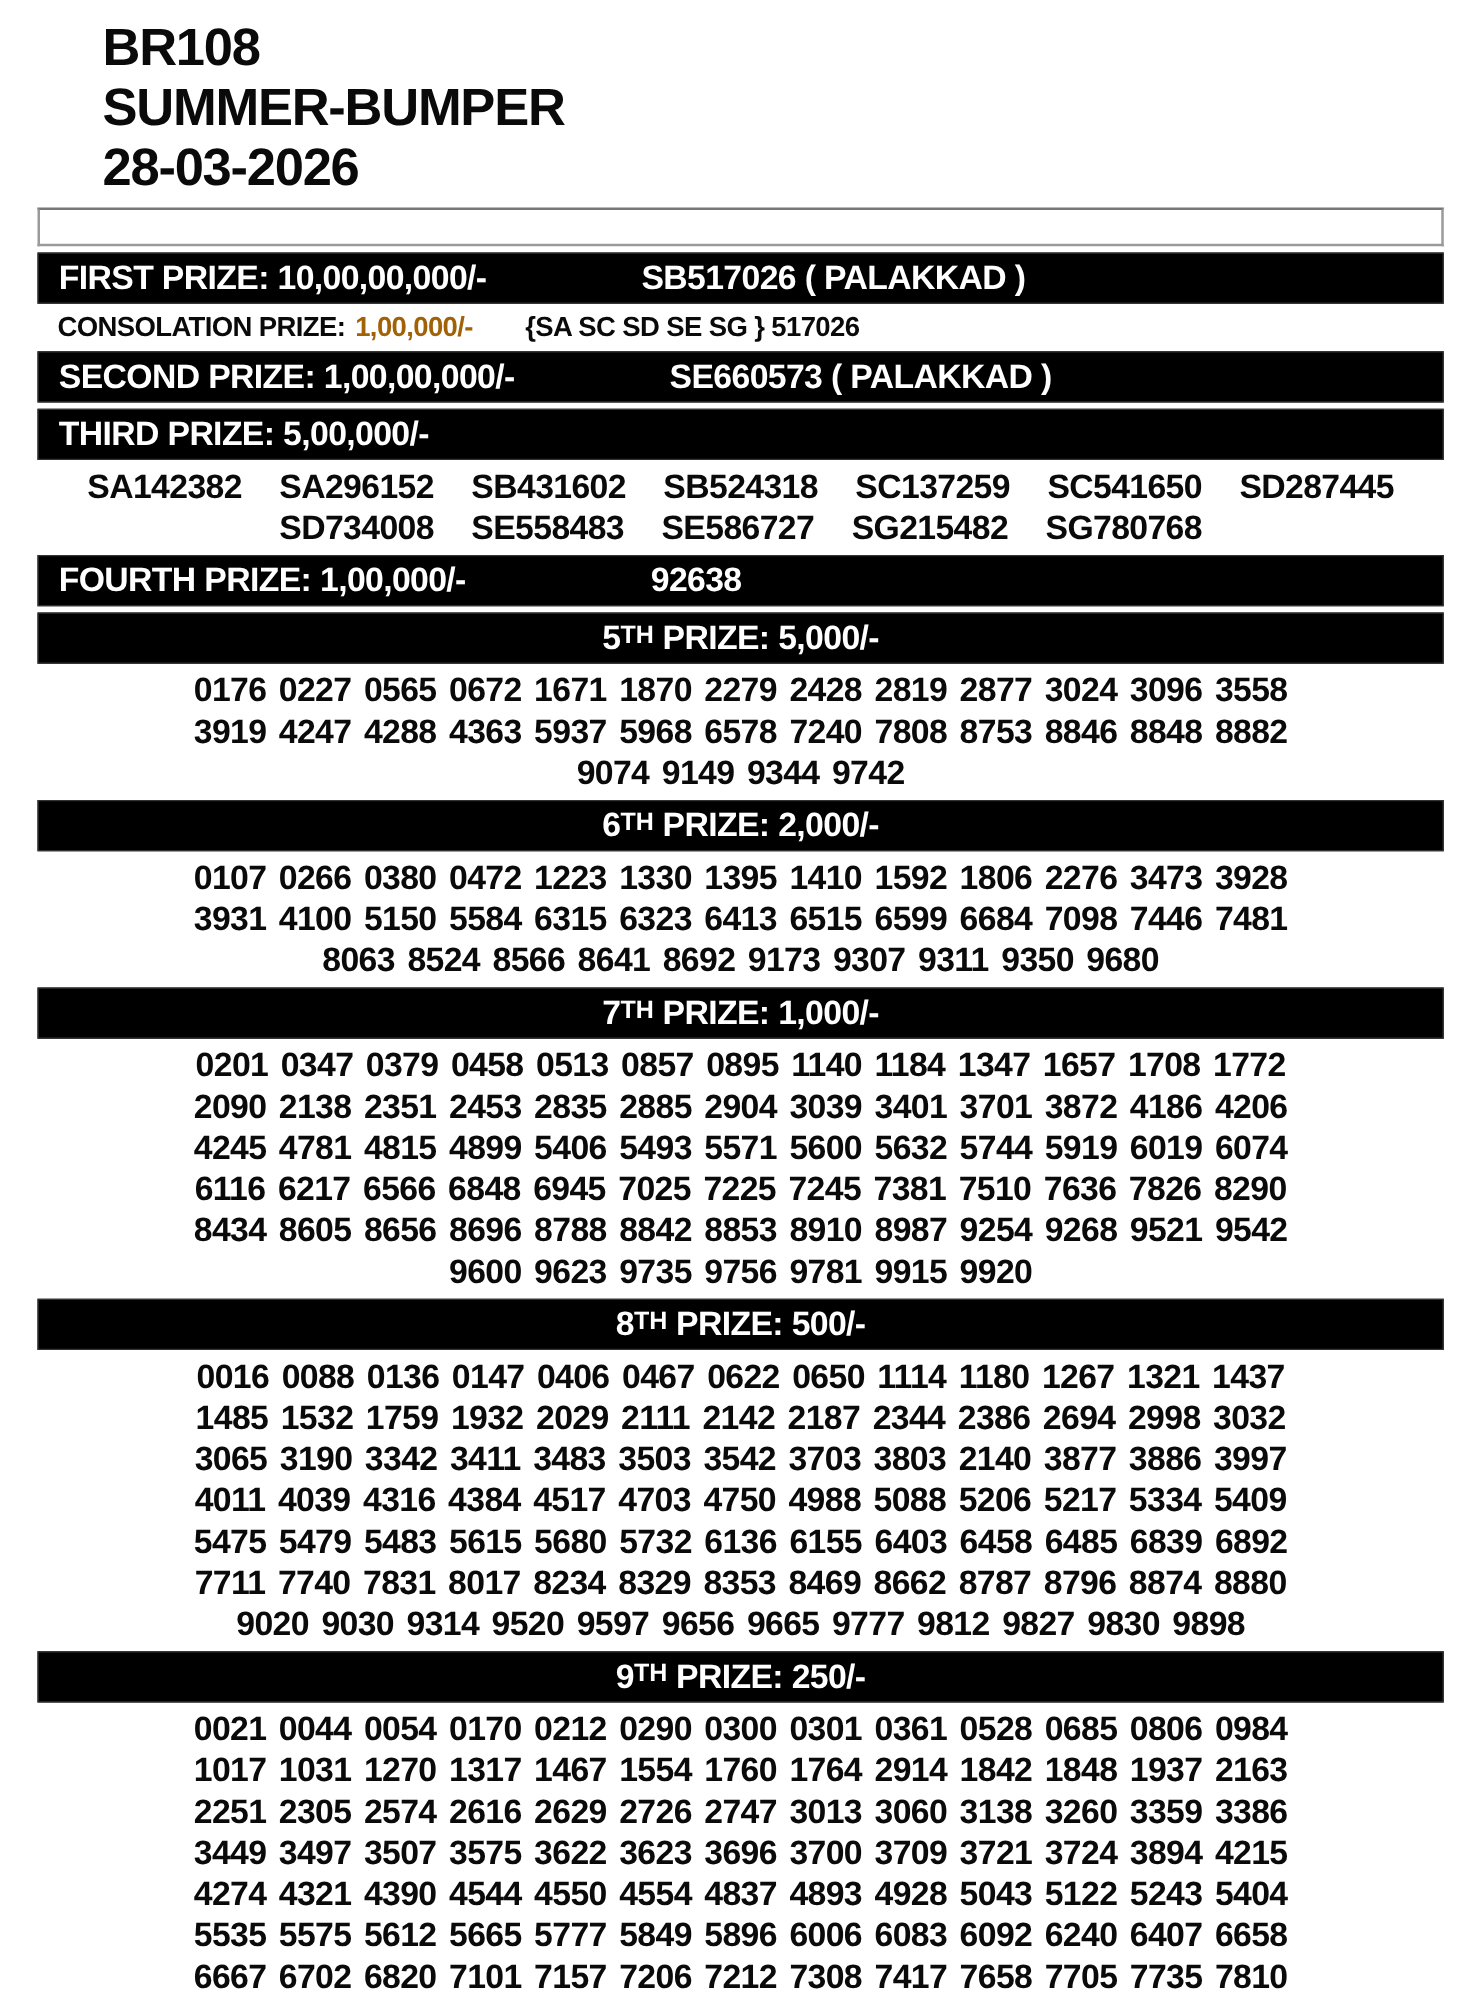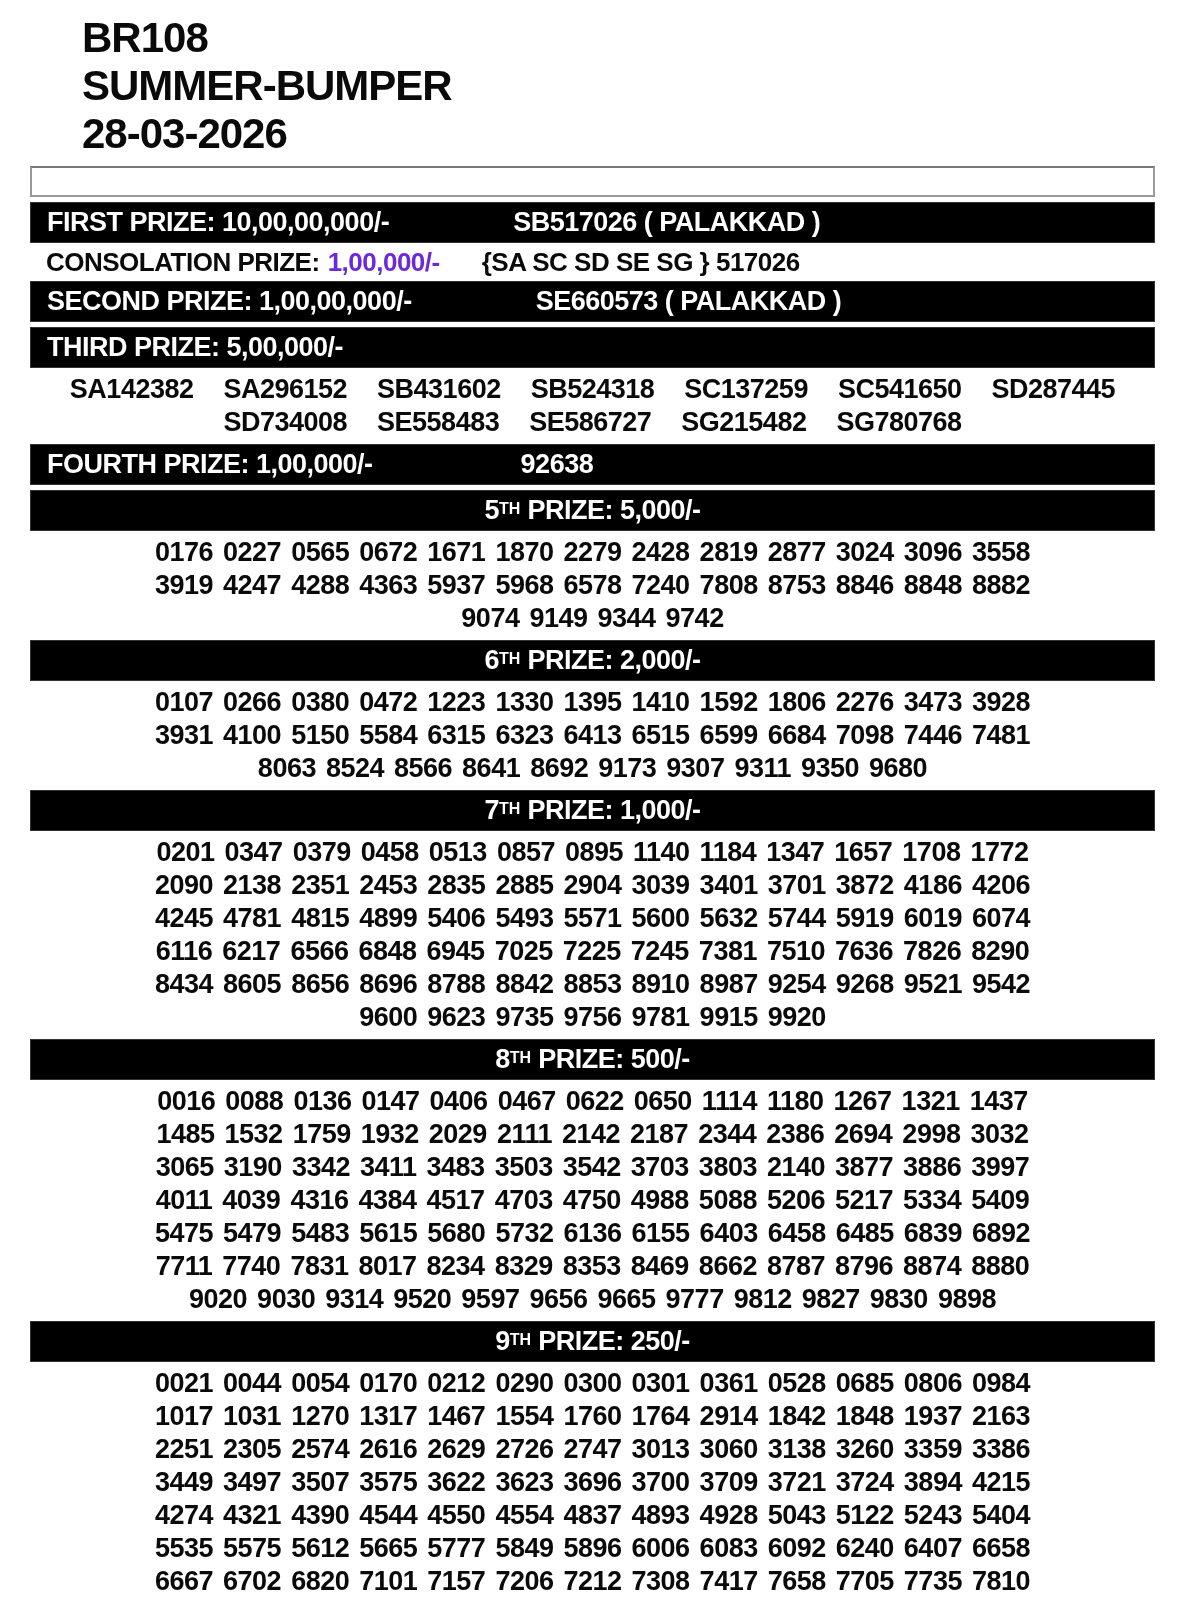--- a/index.html
+++ b/index.html
@@ -47,32 +47,32 @@
     padding: 5px 16px;
     margin: 5px 0;
     letter-spacing: -0.5px;
     font-stretch: condensed;
     border: 1px solid #333;
     gap: 36px;
   }
   .bar .winner { margin-left: 88px; }
   .bar.center-bar { justify-content: center; }
   .bar .ord-sup {
-    font-size: 16px;
+    font-size: 20px;
     vertical-align: top;
     position: relative;
     top: -2px;
     letter-spacing: 0;
   }
 
   
   .consolation {
     display: flex;
     align-items: baseline;
-    font-size: 26px;
+    font-size: 22px;
     line-height: 26px;
     padding: 1px 16px;
     letter-spacing: -0.5px;
     font-stretch: condensed;
   }
   .consolation .amount { margin-left: 8px; }
   .consolation .series { margin-left: 42px; }
 
   
   .num-row {
@@ -108,21 +108,21 @@
 
   <div class="empty-box"></div>
 
   <div class="bar">
     <span>FIRST PRIZE: 10,00,00,000/-</span>
     <span class="winner">SB517026 ( PALAKKAD )</span>
   </div>
 
   <div class="consolation">
     <span>CONSOLATION PRIZE:</span>
-    <span class="amount" style="color: #6d28d9;">1,00,000/-</span>
+    <span class="amount" style="color: #a16207;">1,00,000/-</span>
     <span class="series">{SA SC SD SE SG } 517026</span>
   </div>
 
   <div class="bar">
     <span>SECOND PRIZE: 1,00,00,000/-</span>
     <span class="winner">SE660573 ( PALAKKAD )</span>
   </div>
 
   <div class="bar">
     <span>THIRD PRIZE: 5,00,000/-</span>

